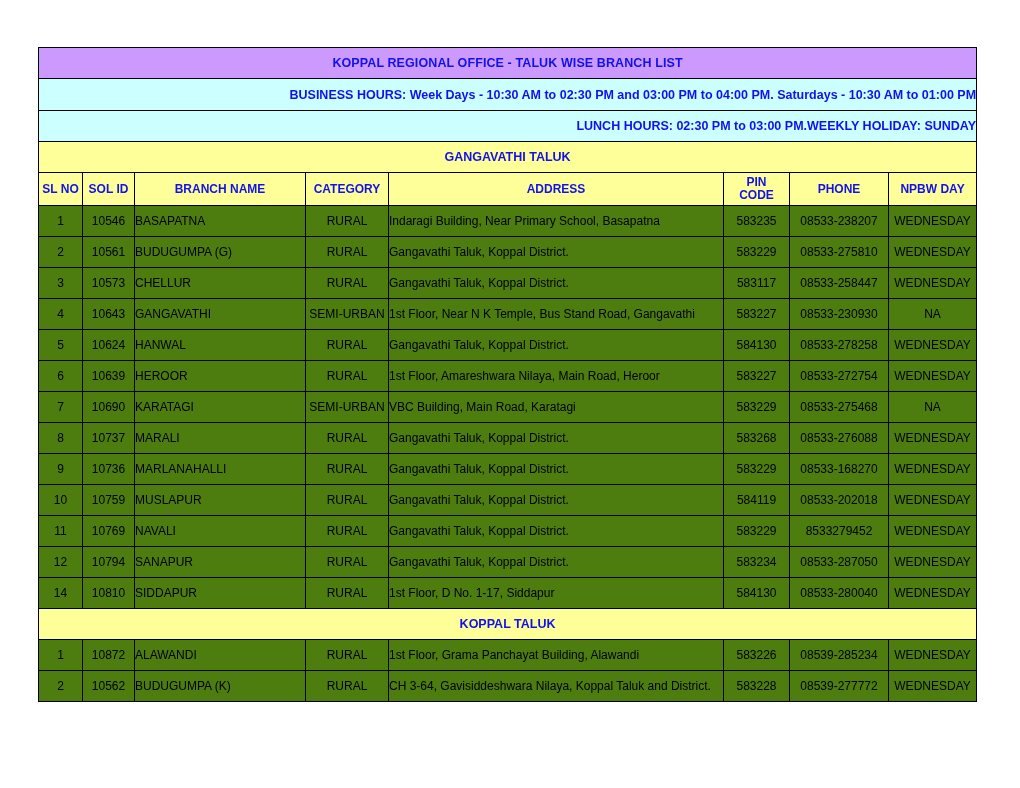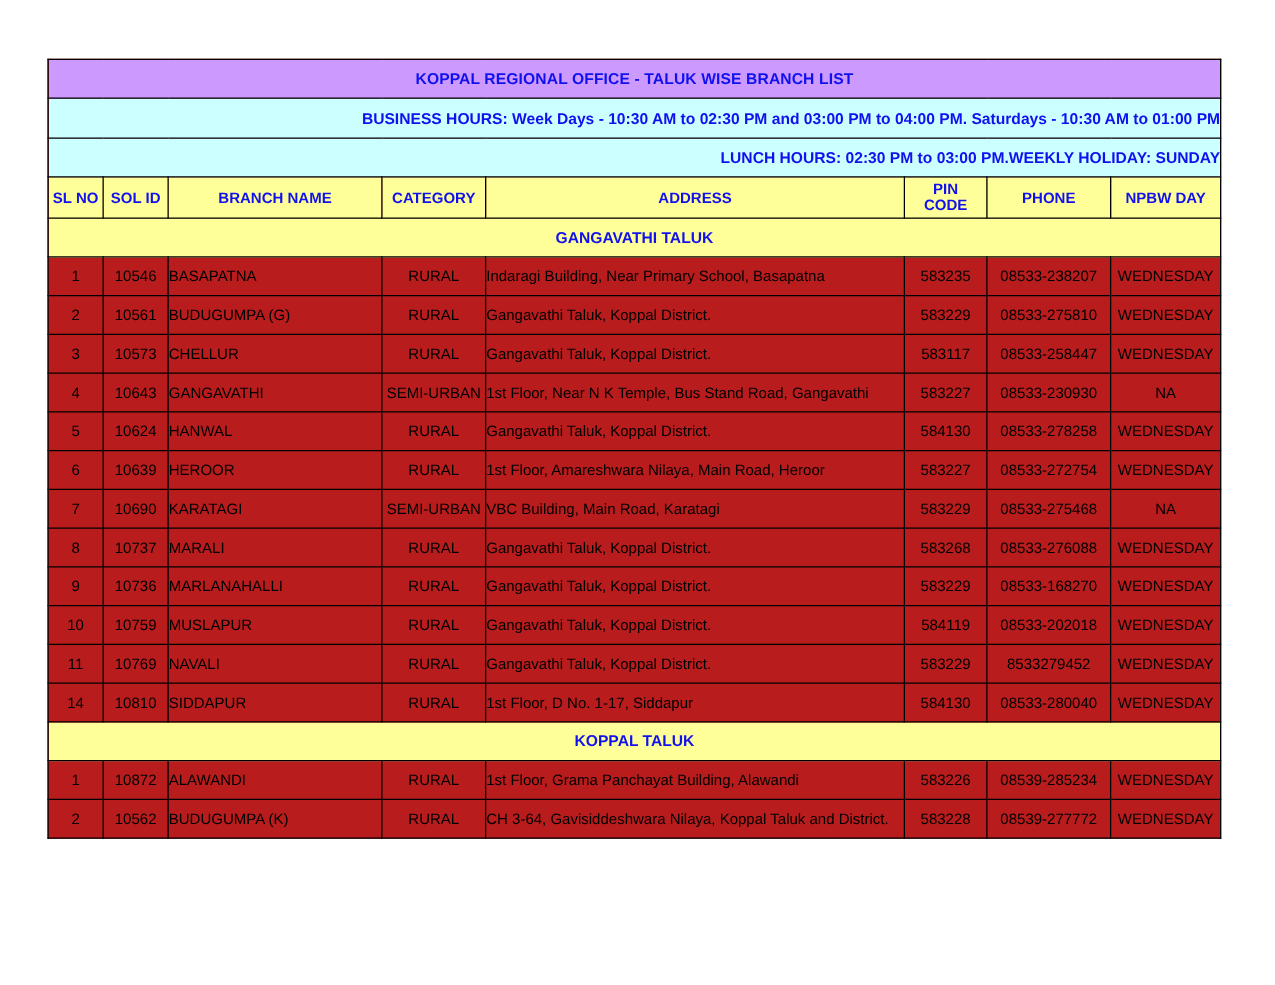--- a/index.html
+++ b/index.html
@@ -17,21 +17,21 @@
     background: #ffffff;
     overflow: hidden;
   }
   table.branch-table {
     position: absolute;
     left: 38px;
     top: 47px;
     width: 938px;
     border-collapse: collapse;
     table-layout: fixed;
-    background: #b91c1c;
+    background: #4d7c0f;
   }
   table.branch-table td {
     border: 1px solid #000000;
     padding: 0;
     vertical-align: middle;
   }
   .banner-title {
     background: #cc99ff;
     color: #1111ee;
     font-weight: bold;
@@ -115,35 +115,35 @@
       </tr>
       <tr>
         <td class="banner-lunch" colspan="8">
           <div class="lunch-row">
             <span>LUNCH HOURS: 02:30 PM to 03:00 PM.</span>
             <span>WEEKLY HOLIDAY: SUNDAY</span>
           </div>
         </td>
       </tr>
       <tr>
+          <td class="taluk-head" colspan="8">GANGAVATHI TALUK</td>
+        </tr>
+    <tr>
         <td class="col-head">SL NO</td>
         <td class="col-head">SOL ID</td>
         <td class="col-head">BRANCH NAME</td>
         <td class="col-head">CATEGORY</td>
         <td class="col-head">ADDRESS</td>
         <td class="col-head">
           <span>PIN</span><br>
           <span>CODE</span>
         </td>
         <td class="col-head">PHONE</td>
         <td class="col-head">NPBW DAY</td>
       </tr>
-    <tr>
-          <td class="taluk-head" colspan="8">GANGAVATHI TALUK</td>
-        </tr>
         <tr>
           <td class="cell c-sl">1</td>
           <td class="cell c-center">10546</td>
           <td class="cell c-left">BASAPATNA</td>
           <td class="cell c-center">RURAL</td>
           <td class="cell c-left addr">Indaragi Building, Near Primary School, Basapatna</td>
           <td class="cell c-center">583235</td>
           <td class="cell c-center">08533-238207</td>
           <td class="cell c-center">WEDNESDAY</td>
         </tr>
@@ -241,20 +241,30 @@
           <td class="cell c-sl">11</td>
           <td class="cell c-center">10769</td>
           <td class="cell c-left">NAVALI</td>
           <td class="cell c-center">RURAL</td>
           <td class="cell c-left addr">Gangavathi Taluk, Koppal District.</td>
           <td class="cell c-center">583229</td>
           <td class="cell c-center">8533279452</td>
           <td class="cell c-center">WEDNESDAY</td>
         </tr>
         <tr>
+          <td class="cell c-sl">12</td>
+          <td class="cell c-center">10794</td>
+          <td class="cell c-left">SANAPUR</td>
+          <td class="cell c-center">RURAL</td>
+          <td class="cell c-left addr">Gangavathi Taluk, Koppal District.</td>
+          <td class="cell c-center">583234</td>
+          <td class="cell c-center">08533-287050</td>
+          <td class="cell c-center">WEDNESDAY</td>
+        </tr>
+        <tr>
           <td class="cell c-sl">14</td>
           <td class="cell c-center">10810</td>
           <td class="cell c-left">SIDDAPUR</td>
           <td class="cell c-center">RURAL</td>
           <td class="cell c-left addr">1st Floor, D No. 1-17, Siddapur</td>
           <td class="cell c-center">584130</td>
           <td class="cell c-center">08533-280040</td>
           <td class="cell c-center">WEDNESDAY</td>
         </tr>
         <tr>

